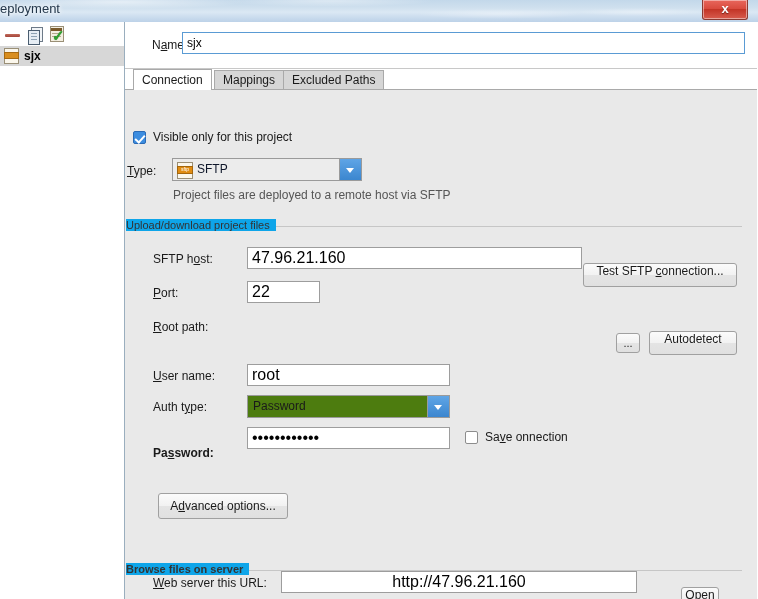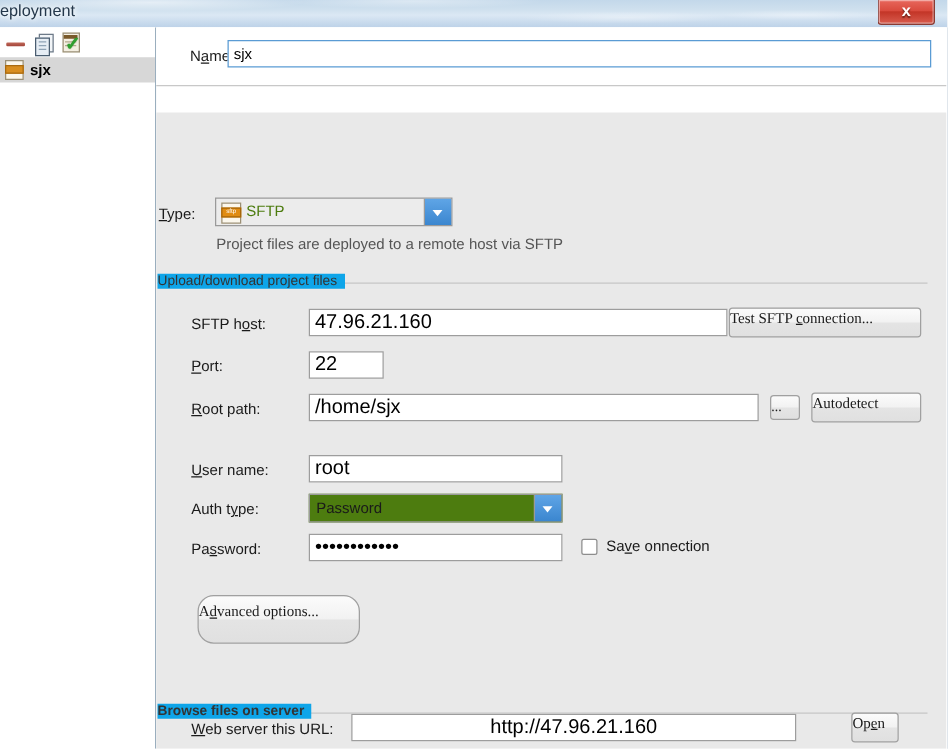--- a/index.html
+++ b/index.html
@@ -194,21 +194,21 @@
   }
   .type-icon::before {
     content: ""; position: absolute; left: -1px; top: 3px; width: 14px; height: 6px;
     background: #e08c12; border: 1px solid #a5660b;
   }
   .type-icon::after {
     content: "sftp"; position: absolute; left: 0px; top: 3px; width: 14px;
     font-size: 5px; color: #ffffff; text-align: center; line-height: 6px;
     font-family: "Liberation Sans", sans-serif;
   }
-  .type-text { position: absolute; left: 24px; top: 3px; font-size: 12px; color: #4d7c0f; }
+  .type-text { position: absolute; left: 24px; top: 3px; font-size: 12px; color: #0f172a; }
   .combo-arrow {
     position: absolute; right: 0px; top: 0px; width: 21px; height: 21px;
     background: linear-gradient(to bottom, #5fa5e6, #3b86cf);
     border-left: 1px solid #9a9a9a;
     cursor: pointer;
   }
   .combo-arrow::after {
     content: ""; position: absolute; left: 6px; top: 9px;
     border-left: 4px solid transparent; border-right: 4px solid transparent;
     border-top: 5px solid #ffffff;
@@ -232,22 +232,22 @@
   .txt {
     position: absolute; height: 22px; box-sizing: border-box;
     border: 1px solid #9d9d9d; background: #ffffff;
     font-family: "Liberation Sans", sans-serif; font-size: 16px; color: #000;
     padding: 0 4px; outline: none;
   }
   .btn {
     position: absolute; box-sizing: border-box; height: 24px;
     border: 1px solid #a0a0a0; border-radius: 3px;
     background: linear-gradient(to bottom, #fbfbfb 0%, #f2f2f2 48%, #e4e4e4 52%, #e0e0e0 100%);
-    font-family: Liberation Serif, serif; font-size: 12px; color: #1a1a1a;
-    cursor: pointer;
+    font-family: Liberation Sans, sans-serif; font-size: 12px; color: #1a1a1a;
+    text-align: center; cursor: pointer; margin-top: 17px;
   }
   .btn.small { height: 20px; font-size: 11px; }
 
   .auth-combo {
     position: absolute; height: 23px; box-sizing: border-box;
     border: 1px solid #9a9a9a; background: #4d7c0f; cursor: pointer;
   }
   .auth-text { position: absolute; left: 5px; top: 3px; font-size: 12px; color: #1a1a1a; }
 
   .save-pw-row { position: absolute; display: flex; align-items: center; }
@@ -283,66 +283,74 @@
       </div>
     </div>
 
     <div class="content">
 
       <div class="name-row">
         <span class="lbl name-label"><span>N</span><u>a</u><span>me:</span></span>
         <input class="name-input" type="text" value="sjx" style="">
       </div>
 
+      <div class="tabstrip">
+        <div class="tab active" style="left:8px;">Connection</div>
+        <div class="tab" style="left:89px;">Mappings</div>
+        <div class="tab" style="left:158px;">Excluded Paths</div>
+      </div>
 
       <div class="panel">
 
+        <div class="chk-row">
+          <span class="chkbox"></span>
+          <span class="chk-label">Visible only for this project</span>
+        </div>
 
         <span class="lbl type-label"><span></span><u>T</u><span>ype:</span></span>
         <div class="type-combo">
           <span class="type-icon"></span>
           <span class="type-text">SFTP</span>
           <span class="combo-arrow"></span>
         </div>
         <span class="type-desc">Project files are deployed to a remote host via SFTP</span>
 
         <div class="group" style="left:1px; top:136px; width:616px;">
           <span class="group-line"></span>
           <span class="group-title">Upload/download project files</span>
         </div>
 
         <span class="field-label" style="left:28px; top:162px;"><span>SFTP h</span><u>o</u><span>st:</span></span>
         <input class="txt" style="left: 122px; top: 157px; width: 335px;" type="text" value="47.96.21.160">
         <div class="btn" style="left:458px; top:156px; width:154px;"><span>Test SFTP </span><u>c</u><span>onnection...</span></div>
 
         <span class="field-label" style="left:28px; top:196px;"><span></span><u>P</u><span>ort:</span></span>
-        <input class="txt" style="left: 122px; top: 191px; width: 60px;" type="text" value="22">
+        <input class="txt" style="left: 122px; top: 191px; width: 73px;" type="text" value="22">
 
         <span class="field-label" style="left:28px; top:230px;"><span></span><u>R</u><span>oot path:</span></span>
-        <input class="txt" style="left: 122px; top: 225px; width: 360px;" type="text" value="/home/sjx">
         <div class="btn small" style="left:491px; top:226px; width:24px; line-height:18px;">...</div>
         <div class="btn" style="left:524px; top:224px; width:88px;">Autodetect</div>
 
         <span class="field-label" style="left:28px; top:279px;"><span></span><u>U</u><span>ser name:</span></span>
         <input class="txt" style="left: 122px; top: 274px; width: 203px;" type="text" value="root">
 
         <span class="field-label" style="left:28px; top:310px;"><span>Auth t</span><u>y</u><span>pe:</span></span>
         <div class="auth-combo" style="left:122px; top:305px; width:203px;">
           <span class="auth-text">Password</span>
           <span class="combo-arrow"></span>
         </div>
 
-        <span class="field-label" style="left:28px; top:342px;"><span>Pa</span><u>s</u><span>sword:</span></span>
+        <span class="field-label" style="left:28px; top:356px;font-weight:bold;"><span>Pa</span><u>s</u><span>sword:</span></span>
         <input class="txt" style="left: 122px; top: 337px; width: 203px;" type="text" value="••••••••••••">
         <div class="save-pw-row" style="left:340px; top:340px;">
           <span class="chkbox off"></span>
           <span class="chk-label"><span>Sa</span><u>v</u><span>e onnection</span></span>
         </div>
 
-        <div class="btn" style="left:33px; top:386px; width:130px; height:39px; line-height:24px;border-radius:13px;"><span>A</span><u>d</u><span>vanced options...</span></div>
+        <div class="btn" style="left:33px; top:386px; width:130px; height:26px; line-height:24px;"><span>A</span><u>d</u><span>vanced options...</span></div>
 
         <div class="group" style="left:1px; top:480px; width:616px;font-weight:bold;">
           <span class="group-line"></span>
           <span class="group-title">Browse files on server</span>
         </div>
 
         <span class="field-label" style="left:28px; top:486px;"><span></span><u>W</u><span>eb server this URL:</span></span>
         <input class="txt" style="left: 156px; top: 481px; width: 356px; text-align: center;" type="text" value="http://47.96.21.160">
         <div class="btn" style="left:556px; top:480px; width:38px;"><span>Op</span><u>e</u><span>n</span></div>
 

